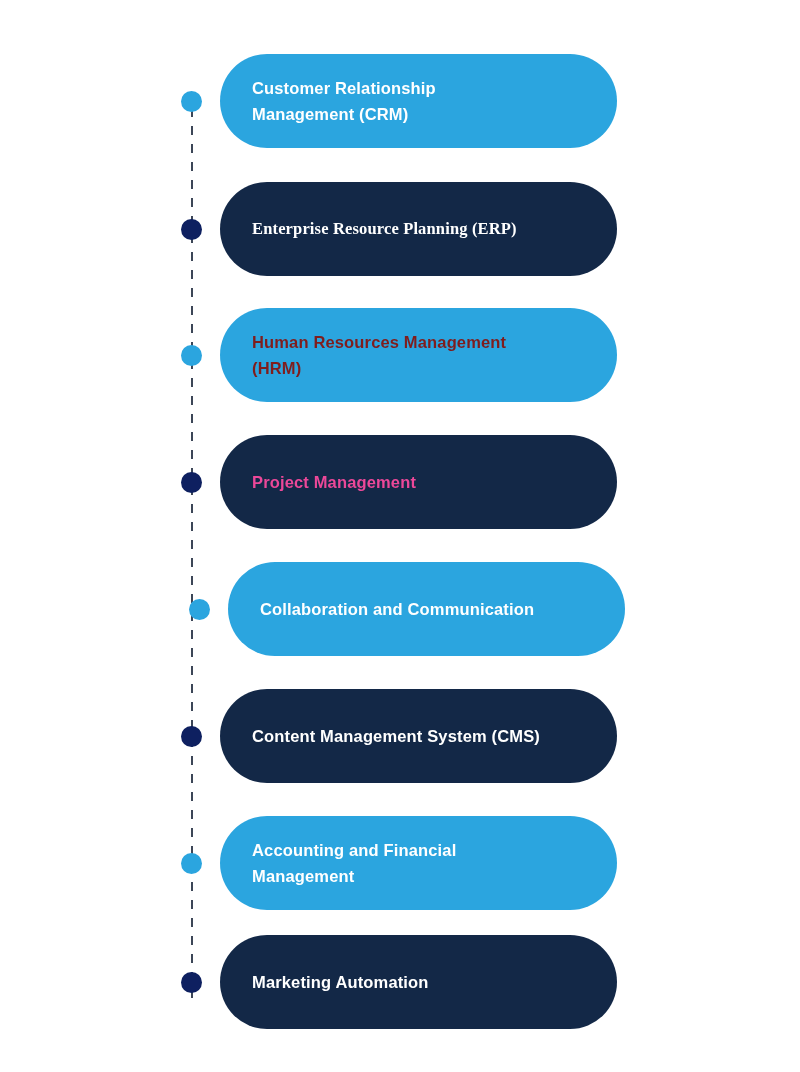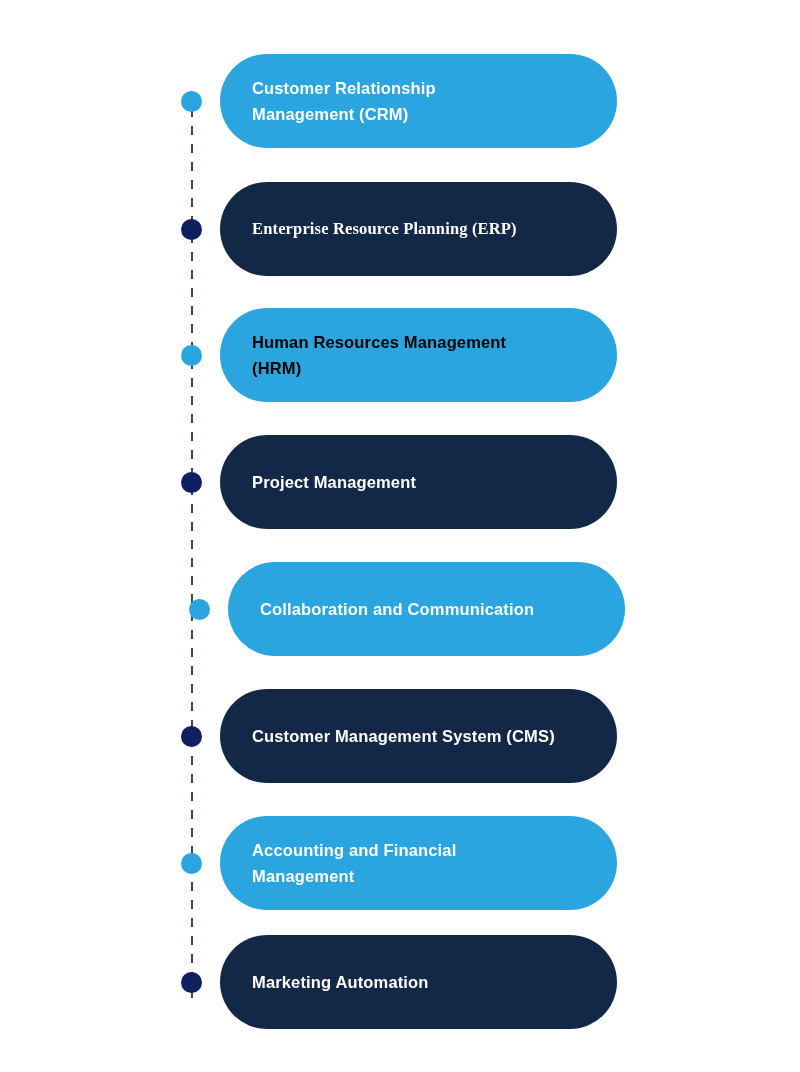--- a/index.html
+++ b/index.html
@@ -97,40 +97,40 @@
     </div>
     <div class="tl-item" style="top: 182px; font-family: Liberation Serif, serif;">
       <div class="tl-dot" style="background: rgb(14, 32, 96);"></div>
       <div class="tl-pill" style="background: rgb(19, 40, 71);">
         <span class="tl-label" style="color: rgb(255, 255, 255);">Enterprise Resource Planning (ERP)</span>
       </div>
     </div>
     <div class="tl-item" style="top: 308px;">
       <div class="tl-dot" style="background: rgb(43, 165, 223);"></div>
       <div class="tl-pill" style="background: rgb(43, 165, 223);">
-        <span class="tl-label" style="color: #000000;">Human Resources Management
+        <span class="tl-label" style="color: #7f1d1d;">Human Resources Management
 (HRM)</span>
       </div>
     </div>
     <div class="tl-item" style="top: 435px;">
       <div class="tl-dot" style="background: rgb(14, 32, 96);"></div>
       <div class="tl-pill" style="background: rgb(19, 40, 71);">
-        <span class="tl-label" style="color: #ffffff;">Project Management</span>
+        <span class="tl-label" style="color: #ec4899;">Project Management</span>
       </div>
     </div>
     <div class="tl-item" style="top: 562px; margin-left: 8px;">
       <div class="tl-dot" style="background: rgb(43, 165, 223);"></div>
       <div class="tl-pill" style="background: rgb(43, 165, 223);">
         <span class="tl-label" style="color: rgb(255, 255, 255);">Collaboration and Communication</span>
       </div>
     </div>
     <div class="tl-item" style="top: 689px;">
       <div class="tl-dot" style="background: rgb(14, 32, 96);"></div>
       <div class="tl-pill" style="background: rgb(19, 40, 71);">
-        <span class="tl-label" style="color: rgb(255, 255, 255);">Customer Management System (CMS)</span>
+        <span class="tl-label" style="color: rgb(255, 255, 255);">Content Management System (CMS)</span>
       </div>
     </div>
     <div class="tl-item" style="top: 816px;">
       <div class="tl-dot" style="background: rgb(43, 165, 223);"></div>
       <div class="tl-pill" style="background: rgb(43, 165, 223);">
         <span class="tl-label" style="color: rgb(255, 255, 255);">Accounting and Financial
 Management</span>
       </div>
     </div>
     <div class="tl-item" style="top: 935px;">

